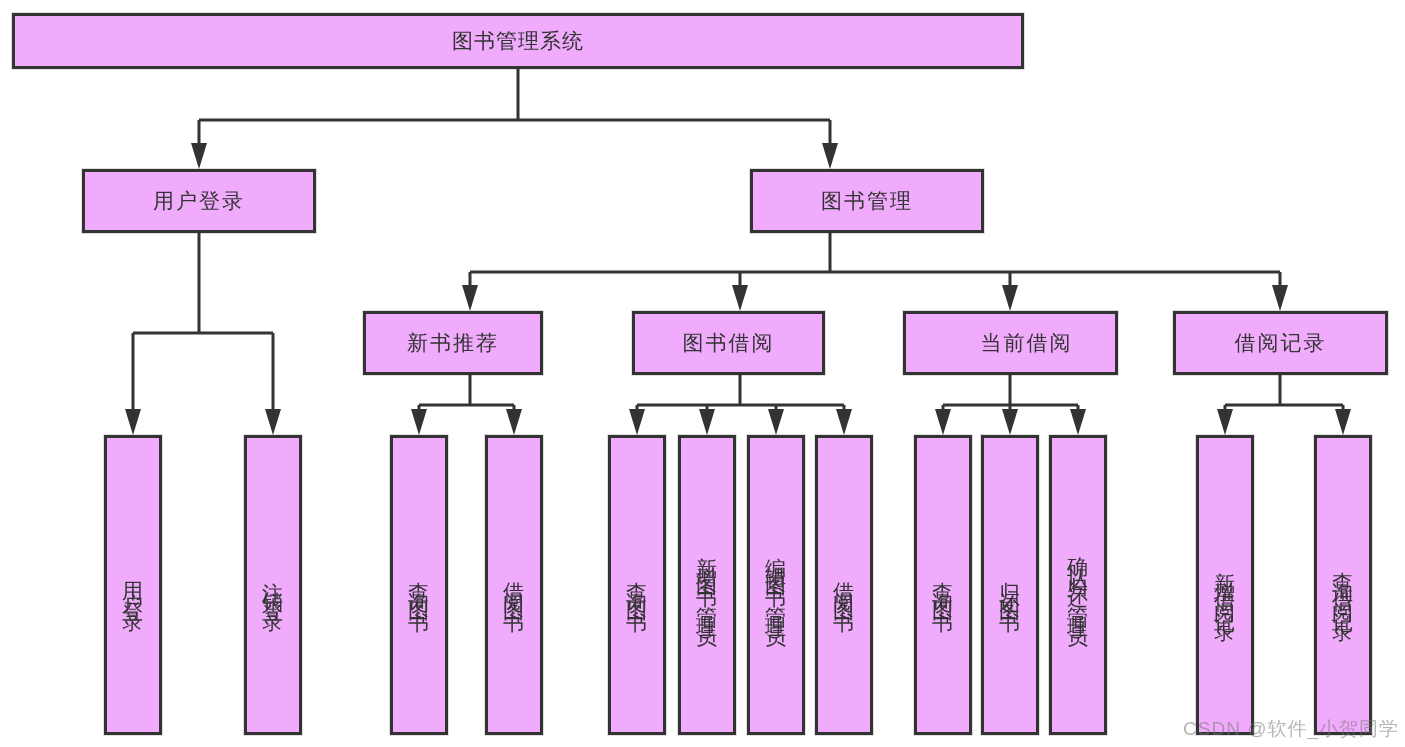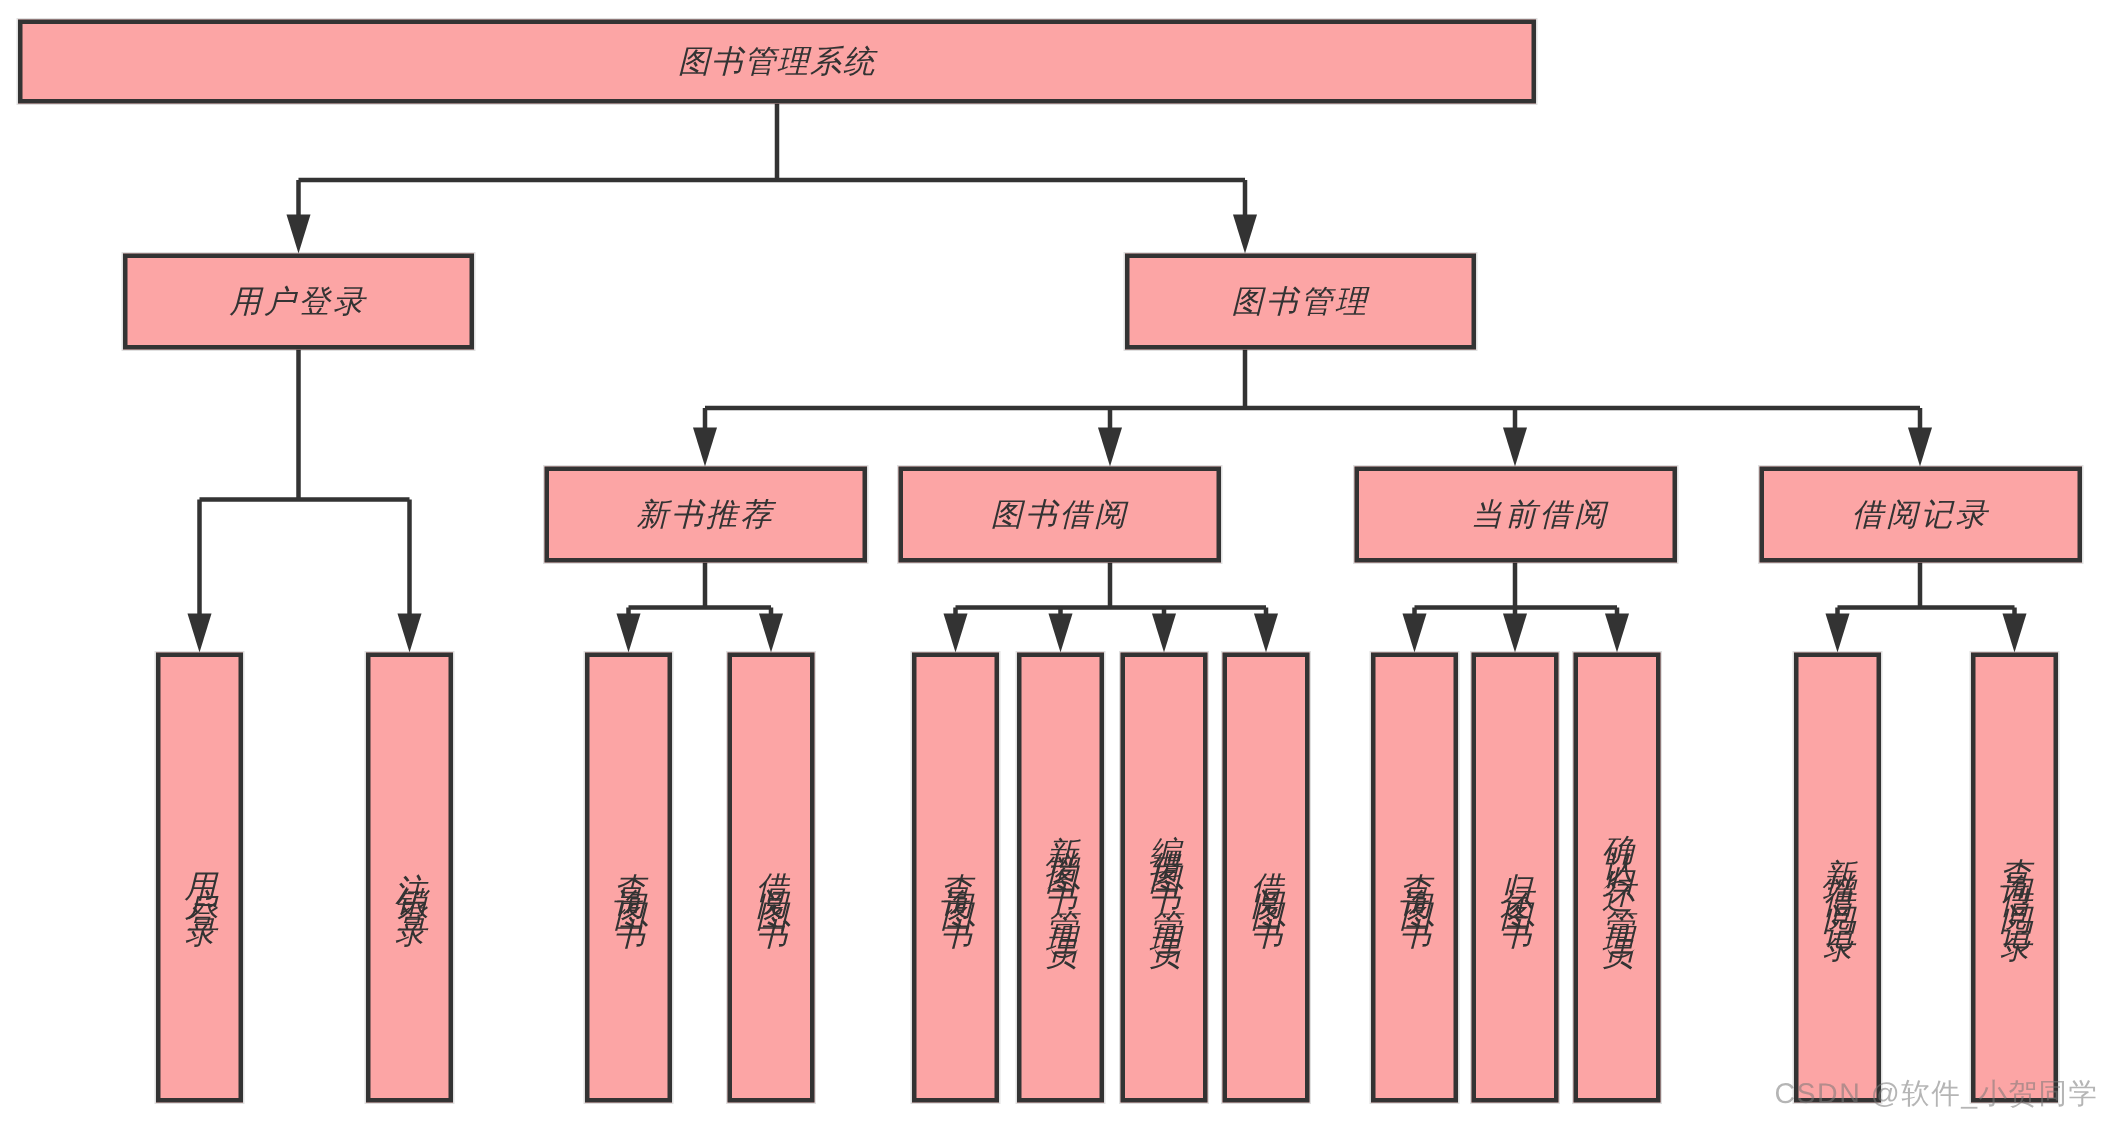--- a/index.html
+++ b/index.html
@@ -20,27 +20,26 @@
     position: absolute;
     left: 0; top: 0;
     width: 1405px;
     height: 747px;
     z-index: 1;
   }
   .box {
     position: absolute;
     box-sizing: border-box;
     border: 3px solid #333333;
-    background: #fca5a5;
+    background: #f0abfc;
     display: flex;
     align-items: center;
     justify-content: center;
     z-index: 2;
     box-shadow: 0 0 0 1px rgba(0,0,0,0.12);
-    font-style: italic;
   }
   .hlabel {
     font-size: 21px;
     letter-spacing: 2px;
     color: #333333;
     white-space: nowrap;
   }
   .root-title {
     font-size: 21px;
     letter-spacing: 1px;
@@ -118,24 +117,24 @@
     <span class="hlabel root-title">图书管理系统</span>
   </div>
 
   <div class="box" style="left:82px; top:169px; width:234px; height:64px;">
     <span class="hlabel">用户登录</span>
   </div>
   <div class="box" style="left:713px; top:169px; width:234px; height:64px;margin-left:37px;">
     <span class="hlabel">图书管理</span>
   </div>
 
-  <div class="box" style="left:363px; top:311px; width:215px; height:64px;">
+  <div class="box" style="left:363px; top:311px; width:180px; height:64px;">
     <span class="hlabel">新书推荐</span>
   </div>
-  <div class="box" style="left:599px; top:311px; width:215px; height:64px;">
+  <div class="box" style="left:632px; top:311px; width:193px; height:64px;">
     <span class="hlabel">图书借阅</span>
   </div>
   <div class="box" style="left:903px; top:311px; width:215px; height:64px;padding-left:32px;">
     <span class="hlabel">当前借阅</span>
   </div>
   <div class="box" style="left:1173px; top:311px; width:215px; height:64px;">
     <span class="hlabel">借阅记录</span>
   </div>
 
   <div class="box" style="left:104px; top:435px; width:58px; height:300px;">

